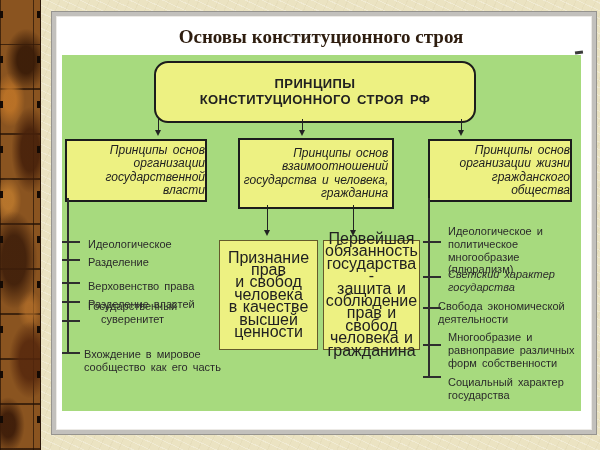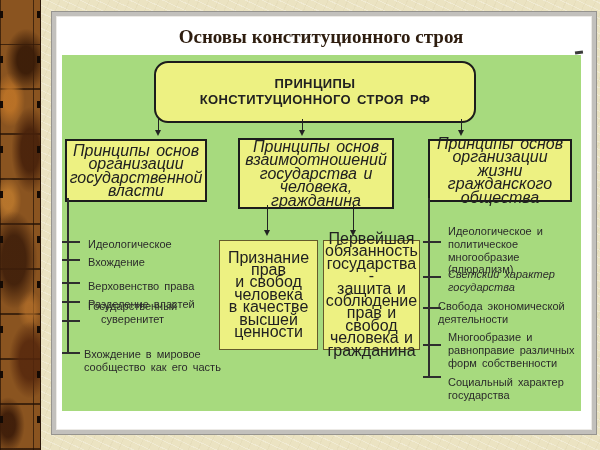--- a/index.html
+++ b/index.html
@@ -60,21 +60,21 @@
   
   .box{
     position:absolute;
     background:var(--box-yellow,#edf182);
     border:2px solid var(--box-border-dark,#1c1c1c);
     display:flex;align-items:center;justify-content:center;
     text-align:center;white-space:pre-line;
     color:var(--text-dark,#212121);
   }
   .box.root{font-weight:bold;font-size:13px;line-height:16px;letter-spacing:.4px;word-spacing:2px;border-radius:14px;}
-  .box.lvl2{font-style:italic;font-size:16px;line-height:13.5px;word-spacing:2px;}
+  .box.lvl2{font-style:italic;font-size:12px;line-height:13.5px;word-spacing:2px;text-align:right;}
   .box.leaf{border:1px solid var(--box-border-olive,#645a2c);font-size:16px;line-height:12.4px;word-spacing:1px;}
   
   .arrow{position:absolute;width:1px;background:#222;}
   .arrow::after{
     content:"";position:absolute;left:-3px;bottom:-6px;
     border-left:3.5px solid transparent;border-right:3.5px solid transparent;
     border-top:6px solid #222;
   }
   .vline{position:absolute;width:2px;background:#2e2e2e;}
   .tick{position:absolute;width:18px;height:2px;background:#2e2e2e;}
@@ -138,21 +138,21 @@
 
   <div class="vline" style="left:67px;top:198px;height:155px;"></div>
   <div class="tick" style="left:62px;top:241px;"></div>
   <div class="tick" style="left:62px;top:259px;"></div>
   <div class="tick" style="left:62px;top:282px;"></div>
   <div class="tick" style="left:62px;top:301px;"></div>
   <div class="tick" style="left:62px;top:320px;"></div>
   <div class="tick" style="left:62px;top:352px;"></div>
 
   <div class="list-text" style="left:88px;top:238px;">Идеологическое</div>
-  <div class="list-text" style="left:88px;top:256px;">Вхождение</div>
+  <div class="list-text" style="left:88px;top:256px;">Разделение</div>
   <div class="list-text" style="left:88px;top:280px;">Верховенство  права</div>
   <div class="list-text" style="left:88px;top:298px;">Разделение  властей</div>
   <div class="list-text" style="left:88px;top:300px;text-align:center;">Государственный
 суверенитет</div>
   <div class="list-text" style="left:84px;top:348px;">Вхождение  в  мировое
 сообщество  как  его  часть</div>
 
   <div class="vline" style="left:428px;top:198px;height:180px;"></div>
   <div class="tick" style="left:423px;top:241px;"></div>
   <div class="tick" style="left:423px;top:276px;"></div>

